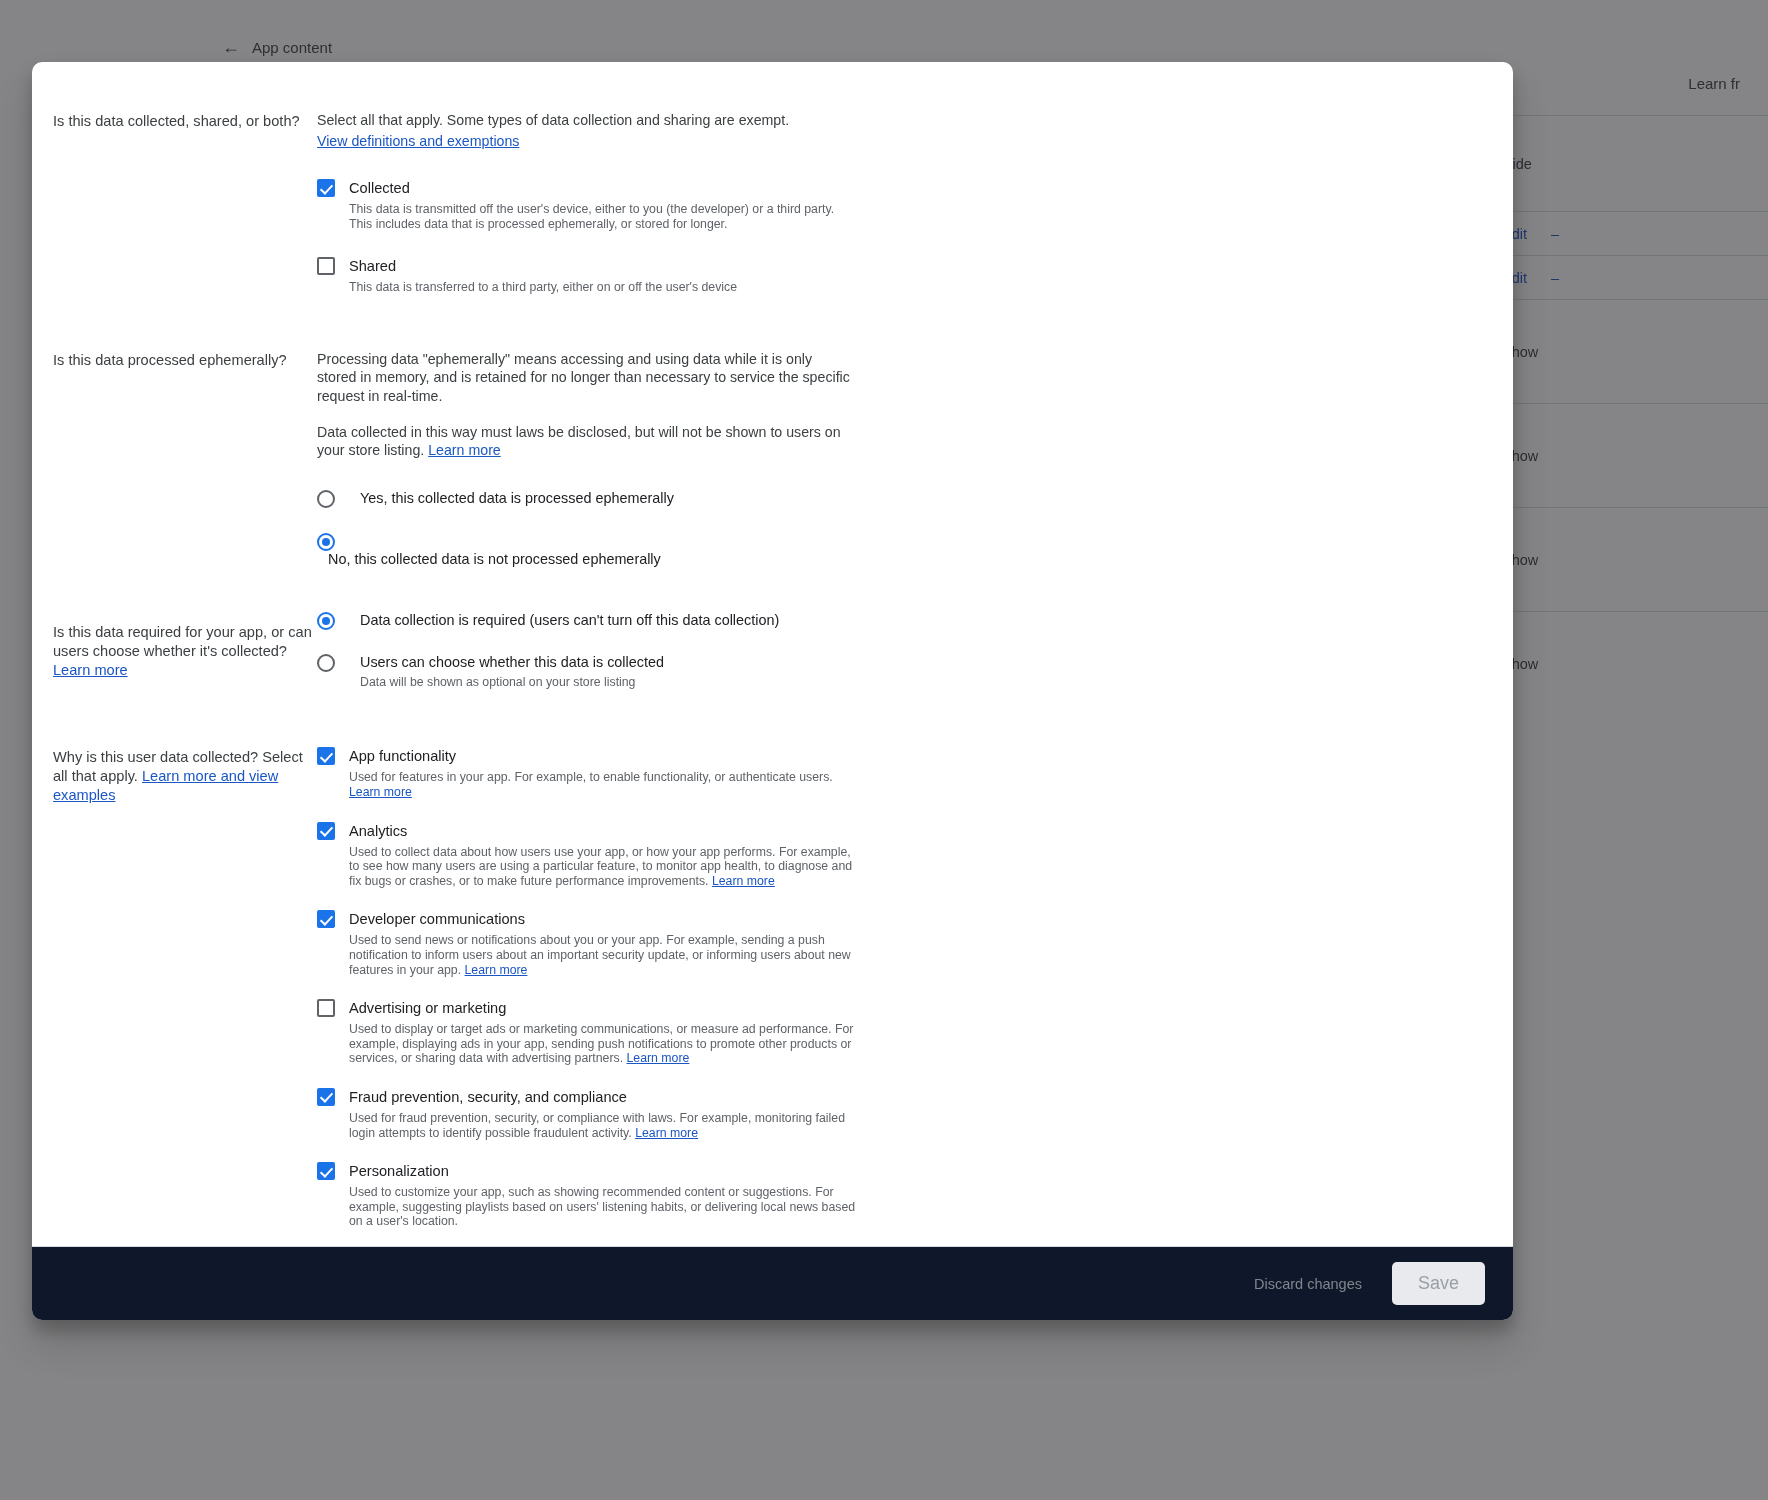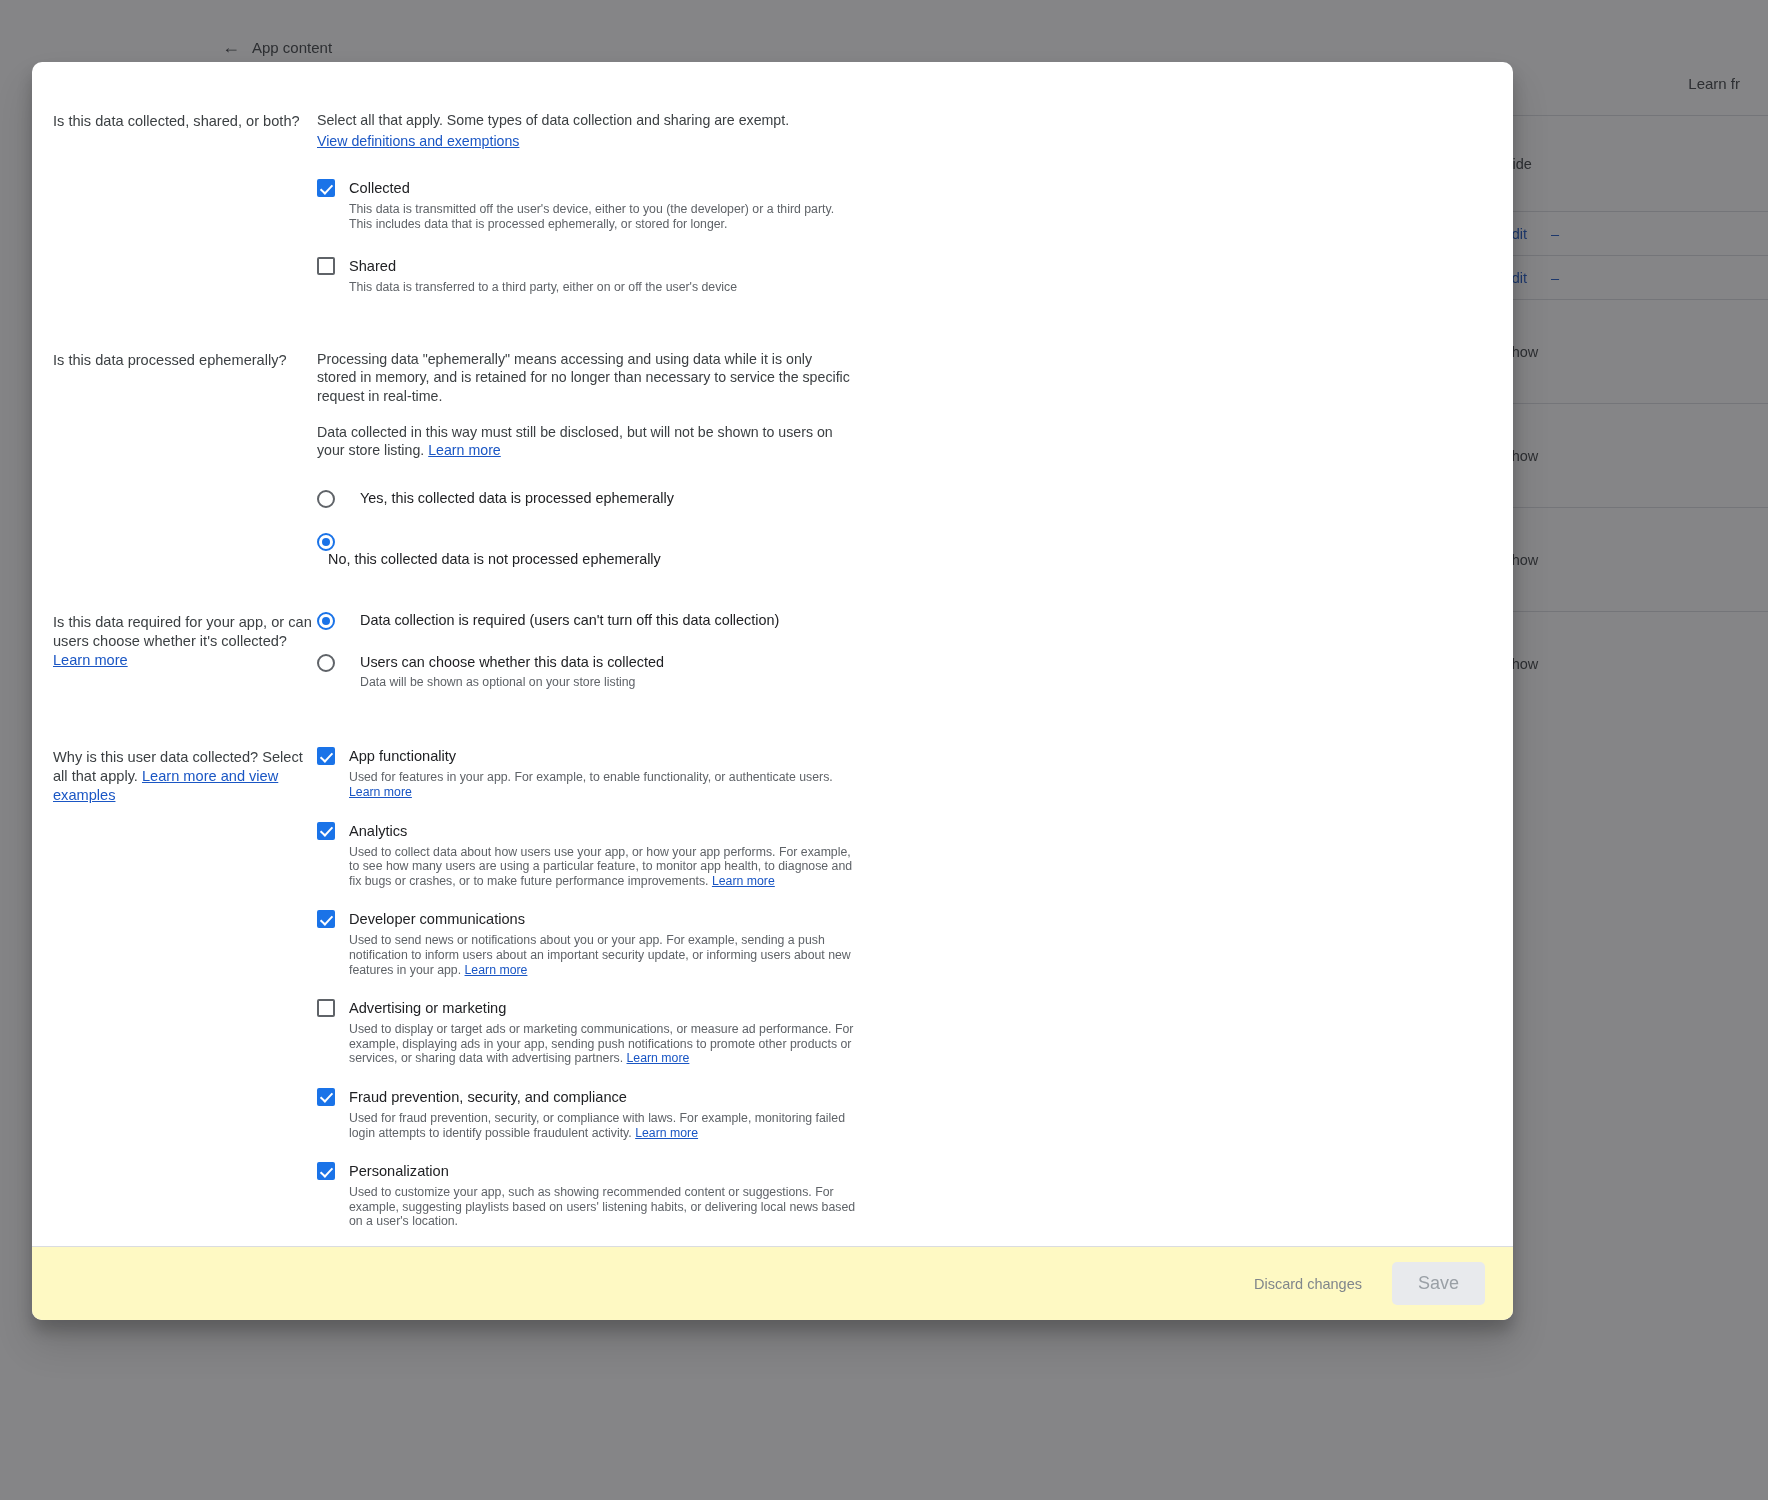--- a/index.html
+++ b/index.html
@@ -226,21 +226,21 @@
     margin-top: 5px;
     max-width: 512px;
   }
   .opt-text { padding-top: 1px; }
 
   
   .dlg-footer {
     flex: 0 0 auto;
     height: 74px;
     border-top: 1px solid #dadce0;
-    background: #fef9c3;
+    background: #0f172a;
     display: flex;
     align-items: center;
     justify-content: flex-end;
     padding-right: 28px;
     gap: 18px;
     box-sizing: border-box;
   }
   .btn-text {
     background: transparent;
     border: none;
@@ -331,42 +331,42 @@
         </div>
       </div>
     </div>
 
     <div class="qrow" style="margin-top:55px;">
       <div class="qlabel">Is this data processed ephemerally?</div>
       <div class="qcontent">
         <div class="qcontent-inner" style="max-width:534px;">
           <p class="para">Processing data "ephemerally" means accessing and using data while it is only stored in memory, and is retained for no longer than necessary to service the specific request in real-time.</p>
           <p class="para" style="margin-top:18px;">
-            <span>Data collected in this way must still be disclosed, but will not be shown to users on your store listing.</span>
+            <span>Data collected in this way must laws be disclosed, but will not be shown to users on your store listing.</span>
             <a class="link">Learn more</a>
           </p>
 
           <div class="opt-row" style="margin-top:30px;">
             <div class="opt-box rb"></div>
             <div class="opt-text" style="padding-top:0;">
               <div class="opt-main" style="font-size:14.4px;padding-left:11px;">Yes, this collected data is processed ephemerally</div>
             </div>
           </div>
 
           <div class="opt-row" style="margin-top:25px;flex-direction:column;">
             <div class="opt-box rb checked"></div>
             <div class="opt-text" style="padding-top:0;">
               <div class="opt-main" style="font-size:14.4px;padding-left:11px;">No, this collected data is not processed ephemerally</div>
             </div>
           </div>
         </div>
       </div>
     </div>
 
-    <div class="qrow" style="margin-top:44px;">
+    <div class="qrow" style="margin-top:44px;align-items:center;">
       <div class="qlabel">
         <span>Is this data required for your app, or can users choose whether it's collected?</span>
         <a class="link" style="display:block;">Learn more</a>
       </div>
       <div class="qcontent">
         <div class="qcontent-inner" style="max-width:560px;">
           <div class="opt-row">
             <div class="opt-box rb checked"></div>
             <div class="opt-text" style="padding-top:0;">
               <div class="opt-main" style="font-size:14.4px;padding-left:11px;">Data collection is required (users can't turn off this data collection)</div>

